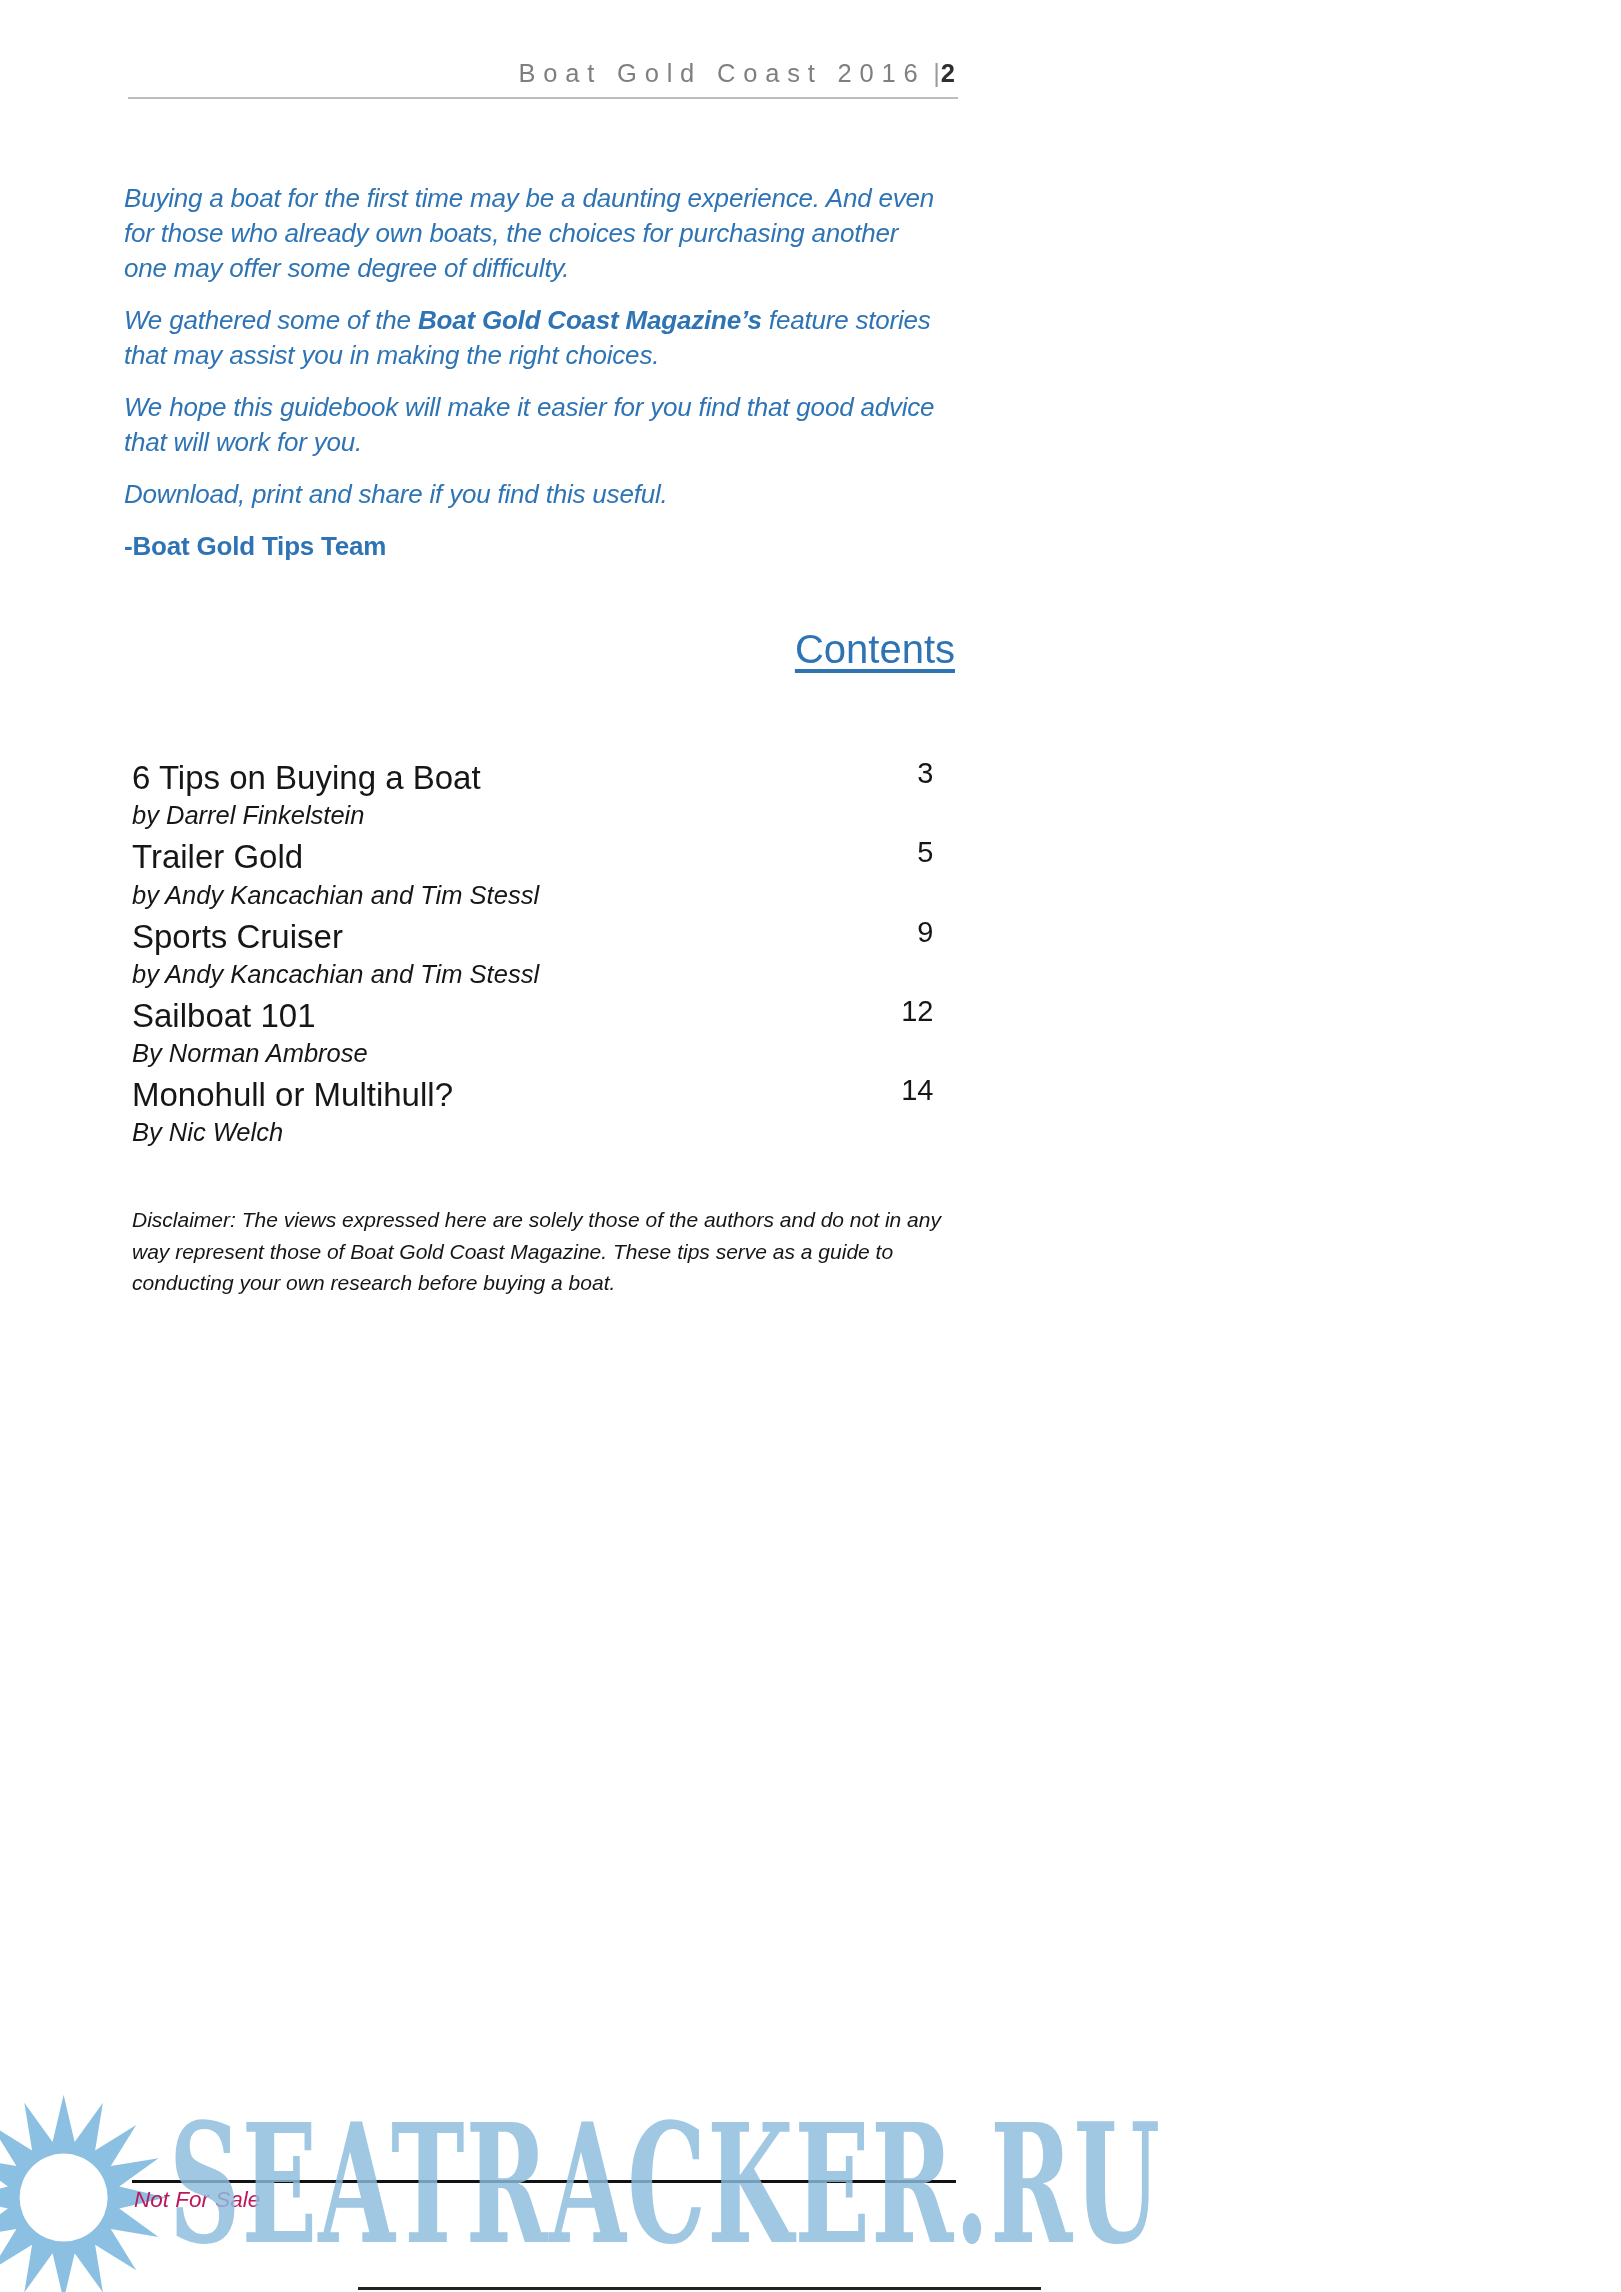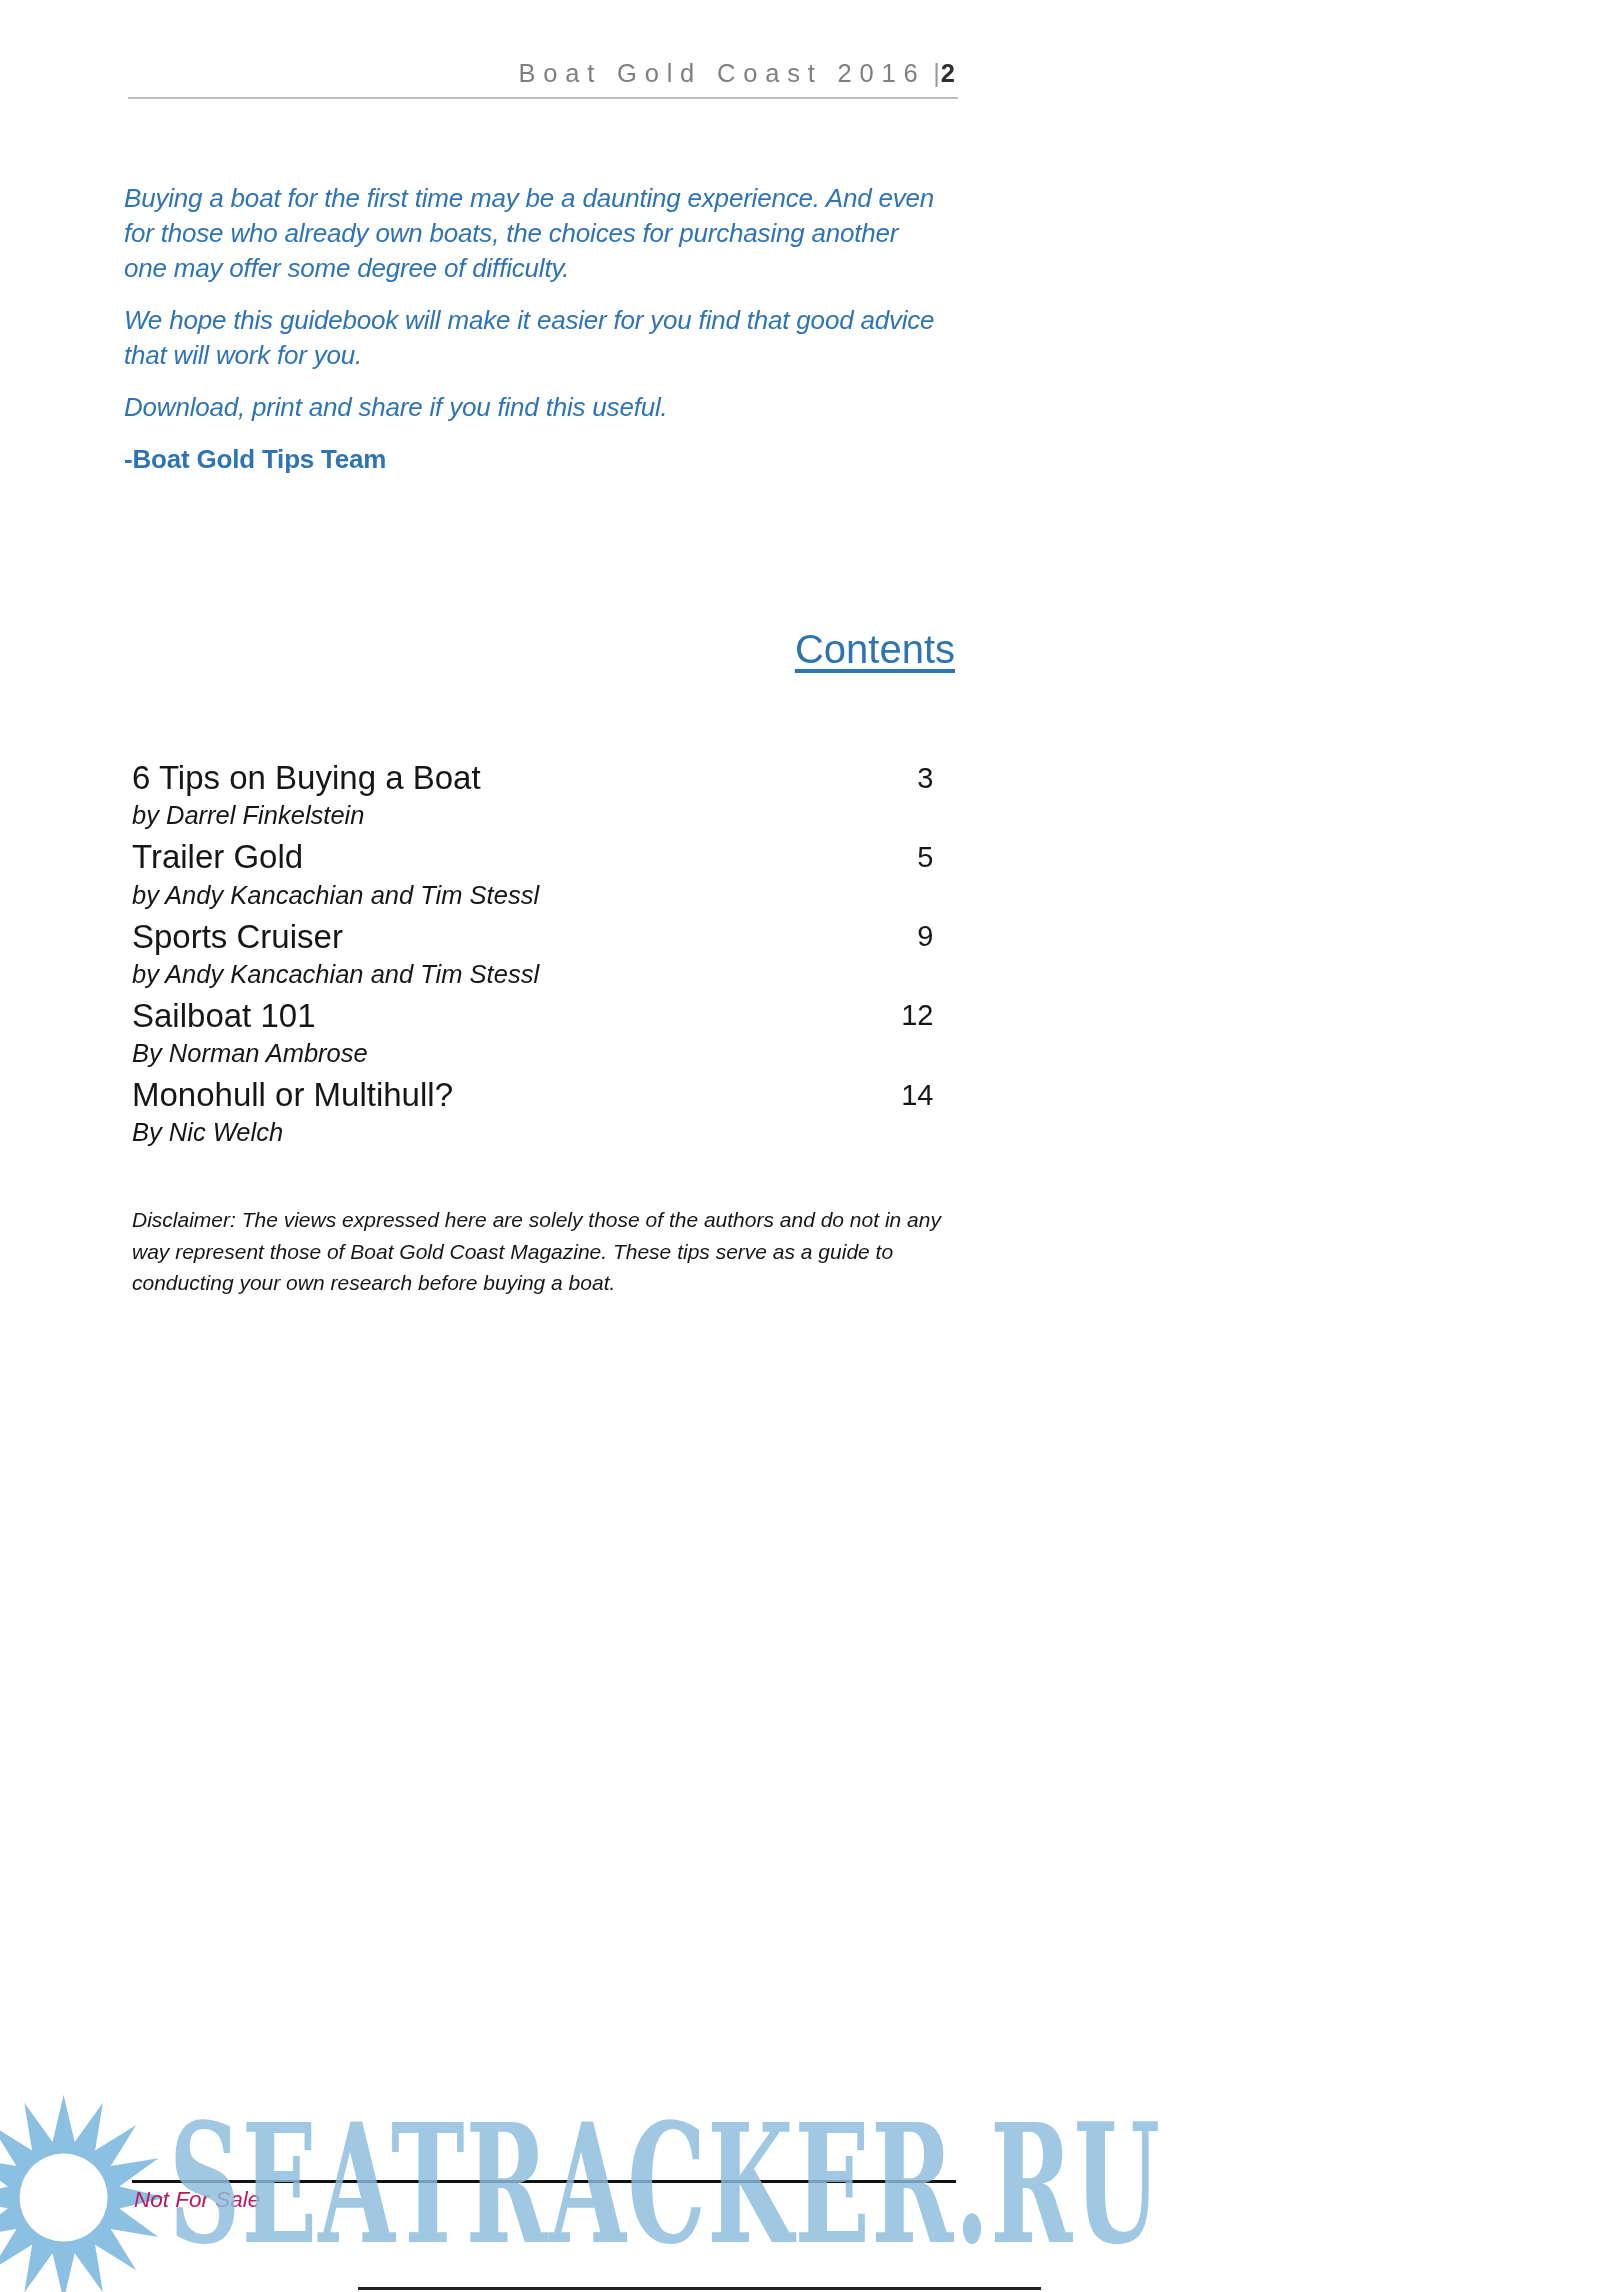--- a/index.html
+++ b/index.html
@@ -61,21 +61,21 @@
   }
 
   
   .toc {
     position: absolute;
     top: 757px; left: 132px; width: 823px;
   }
   .toc-row {
     display: flex;
     justify-content: space-between;
-    align-items: center;
+    align-items: flex-start;
   }
   .toc-title {
     font-size: 33px;
     line-height: 1.28;
     color: #161616;
   }
   .toc-page {
     font-size: 29px;
     color: #161616;
     padding-right: 21.6px;
@@ -145,20 +145,21 @@
 
 <div class="page">
 
   <div class="header-text">
     <span class="header-title">Boat Gold Coast 2016</span><span class="header-sep">|</span><span class="header-page">2</span>
   </div>
   <div class="header-rule"></div>
 
   <div class="intro">
     <p>Buying a boat for the first time may be a daunting experience. And even for those who already own boats, the choices for purchasing another one may offer some degree of difficulty.</p>
+    <p><span>We gathered some of the </span><span class="bold">Boat Gold Coast Magazine’s</span><span> feature stories that may assist you in making the right choices.</span></p>
     <p>We hope this guidebook will make it easier for you find that good advice that will work for you.</p>
     <p>Download, print and share if you find this useful.</p>
     <p class="signature">-Boat Gold Tips Team</p>
   </div>
 
   <div class="contents-heading-wrap">
     <span class="contents-heading">Contents</span>
   </div>
 
   <div class="toc">

